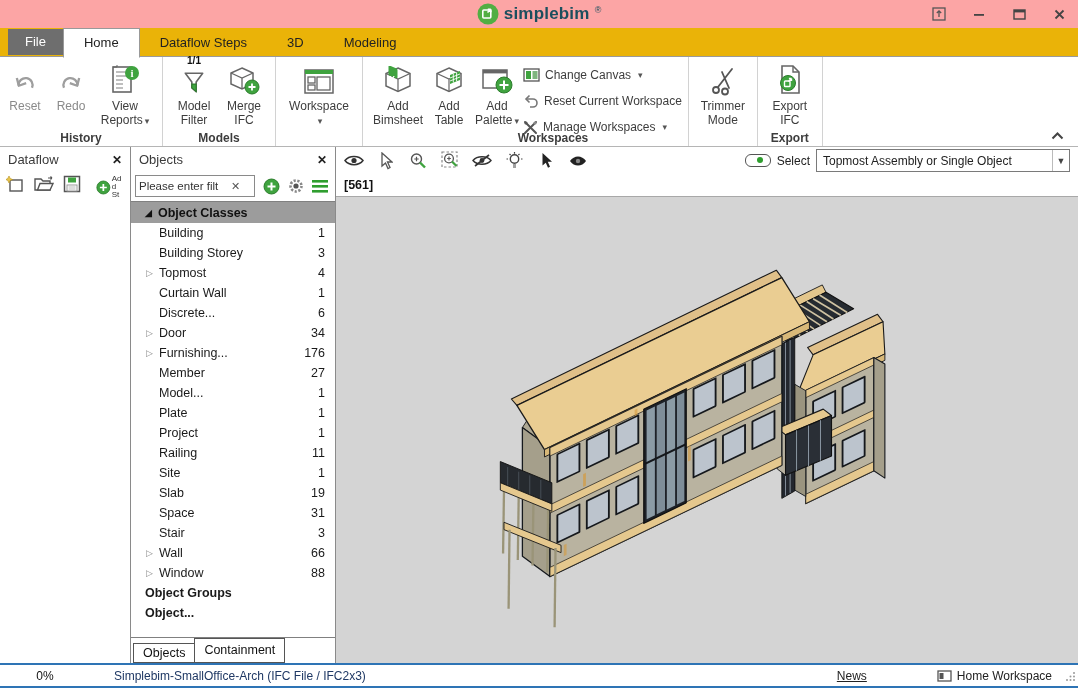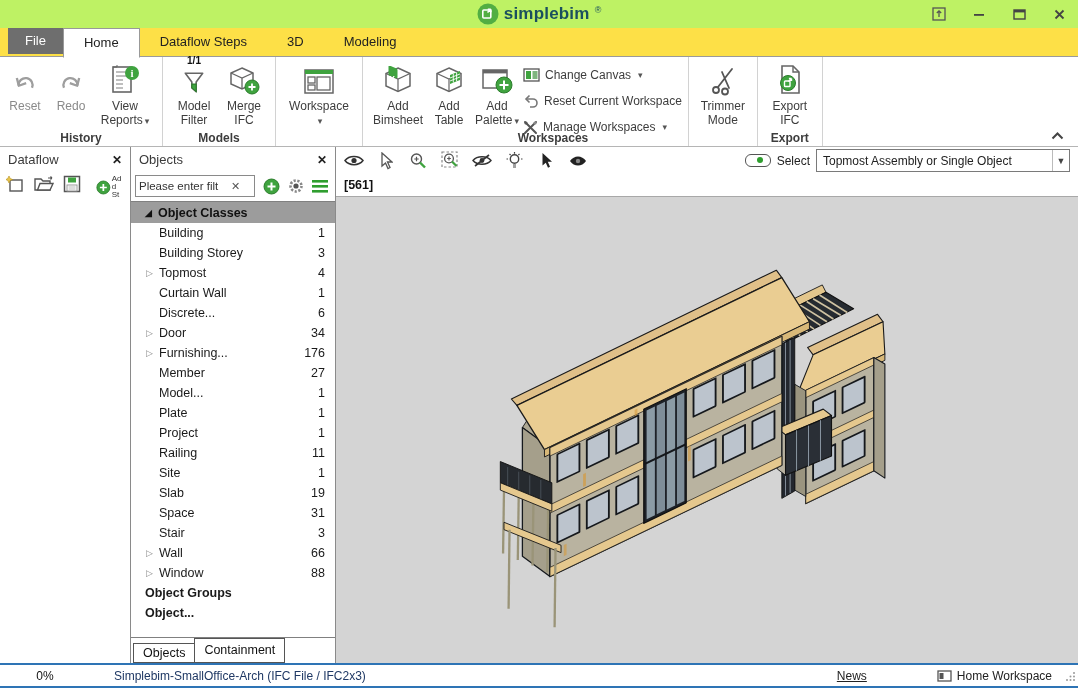--- a/index.html
+++ b/index.html
@@ -1,25 +1,25 @@
 <!DOCTYPE html>
 <html><head>
 <meta charset="utf-8">
 <style>
   html,body{margin:0;padding:0;}
   body{width:1078px;height:688px;position:relative;overflow:hidden;background:#fff;
        font-family:"Liberation Sans",sans-serif;font-size:12px;color:#222;
        -webkit-font-smoothing:antialiased;}
-  .titlebar{height:28px;display:flex;align-items:center;justify-content:center;position:relative;background:#bef264;}
+  .titlebar{height:28px;display:flex;align-items:center;justify-content:center;position:relative;background:#fca5a5;}
   .brand{display:flex;align-items:center;gap:5px;}
   .brand-text{font-size:17px;font-weight:bold;color:#1b4f5e;letter-spacing:.2px;}
   .brand-reg{font-size:9px;color:#1b4f5e;vertical-align:super;margin-top:-8px;}
   .winctrls{position:absolute;right:10px;top:0;height:28px;display:flex;align-items:center;gap:22px;}
   .wbtn{width:18px;height:18px;display:flex;align-items:center;justify-content:center;color:#444;font-size:13px;cursor:default;}
-  .menubar{height:28px;display:flex;align-items:flex-start;border-bottom:1px solid #9a9a9a;background:#fde047;position:relative;}
+  .menubar{height:28px;display:flex;align-items:center;border-bottom:1px solid #9a9a9a;background:#eab308;position:relative;}
   .mtab{padding:0 20px;height:27px;line-height:27px;font-size:13px;color:#222;}
   .mtab.file{background:#6e6e6e;color:#fff;margin-left:8px;height:26px;line-height:26px;margin-bottom:1px;padding:0 17px;}
   .mtab.active{background:#fff;border:1px solid #999;border-bottom:1px solid #fff;margin-bottom:-1px;height:28px;line-height:27px;position:relative;z-index:2;}
   .ribbon{height:89px;background:#fff;border-bottom:1px solid #b5b5b5;display:flex;align-items:stretch;position:relative;}
   .grp{position:relative;display:flex;align-items:flex-start;padding:4px 6px 16px 6px;border-right:1px solid #d2d2d2;}
   .grp.nolabel{padding-bottom:16px;}
   .grplabel{position:absolute;bottom:1px;left:0;right:0;text-align:center;font-weight:bold;font-size:12px;color:#3d3d3d;}
   .rbtn{width:58px;min-height:64px;display:flex;flex-direction:column;align-items:center;text-align:center;padding-top:3px;cursor:default;}
   .rbtn .ricon{height:32px;display:flex;align-items:flex-end;justify-content:center;position:relative;}
   .rlabel{font-size:12px;line-height:14px;color:#3d3d3d;margin-top:3px;}

